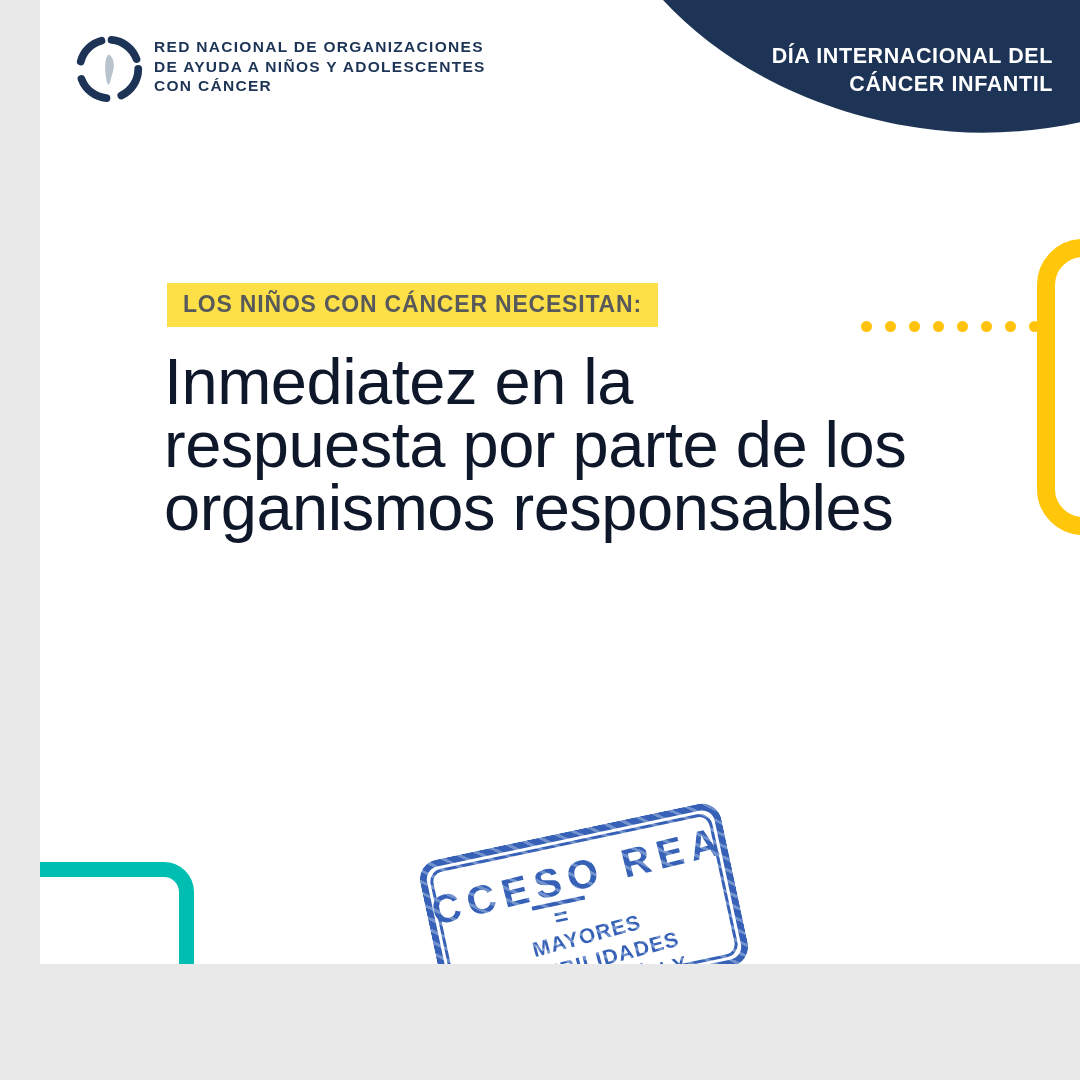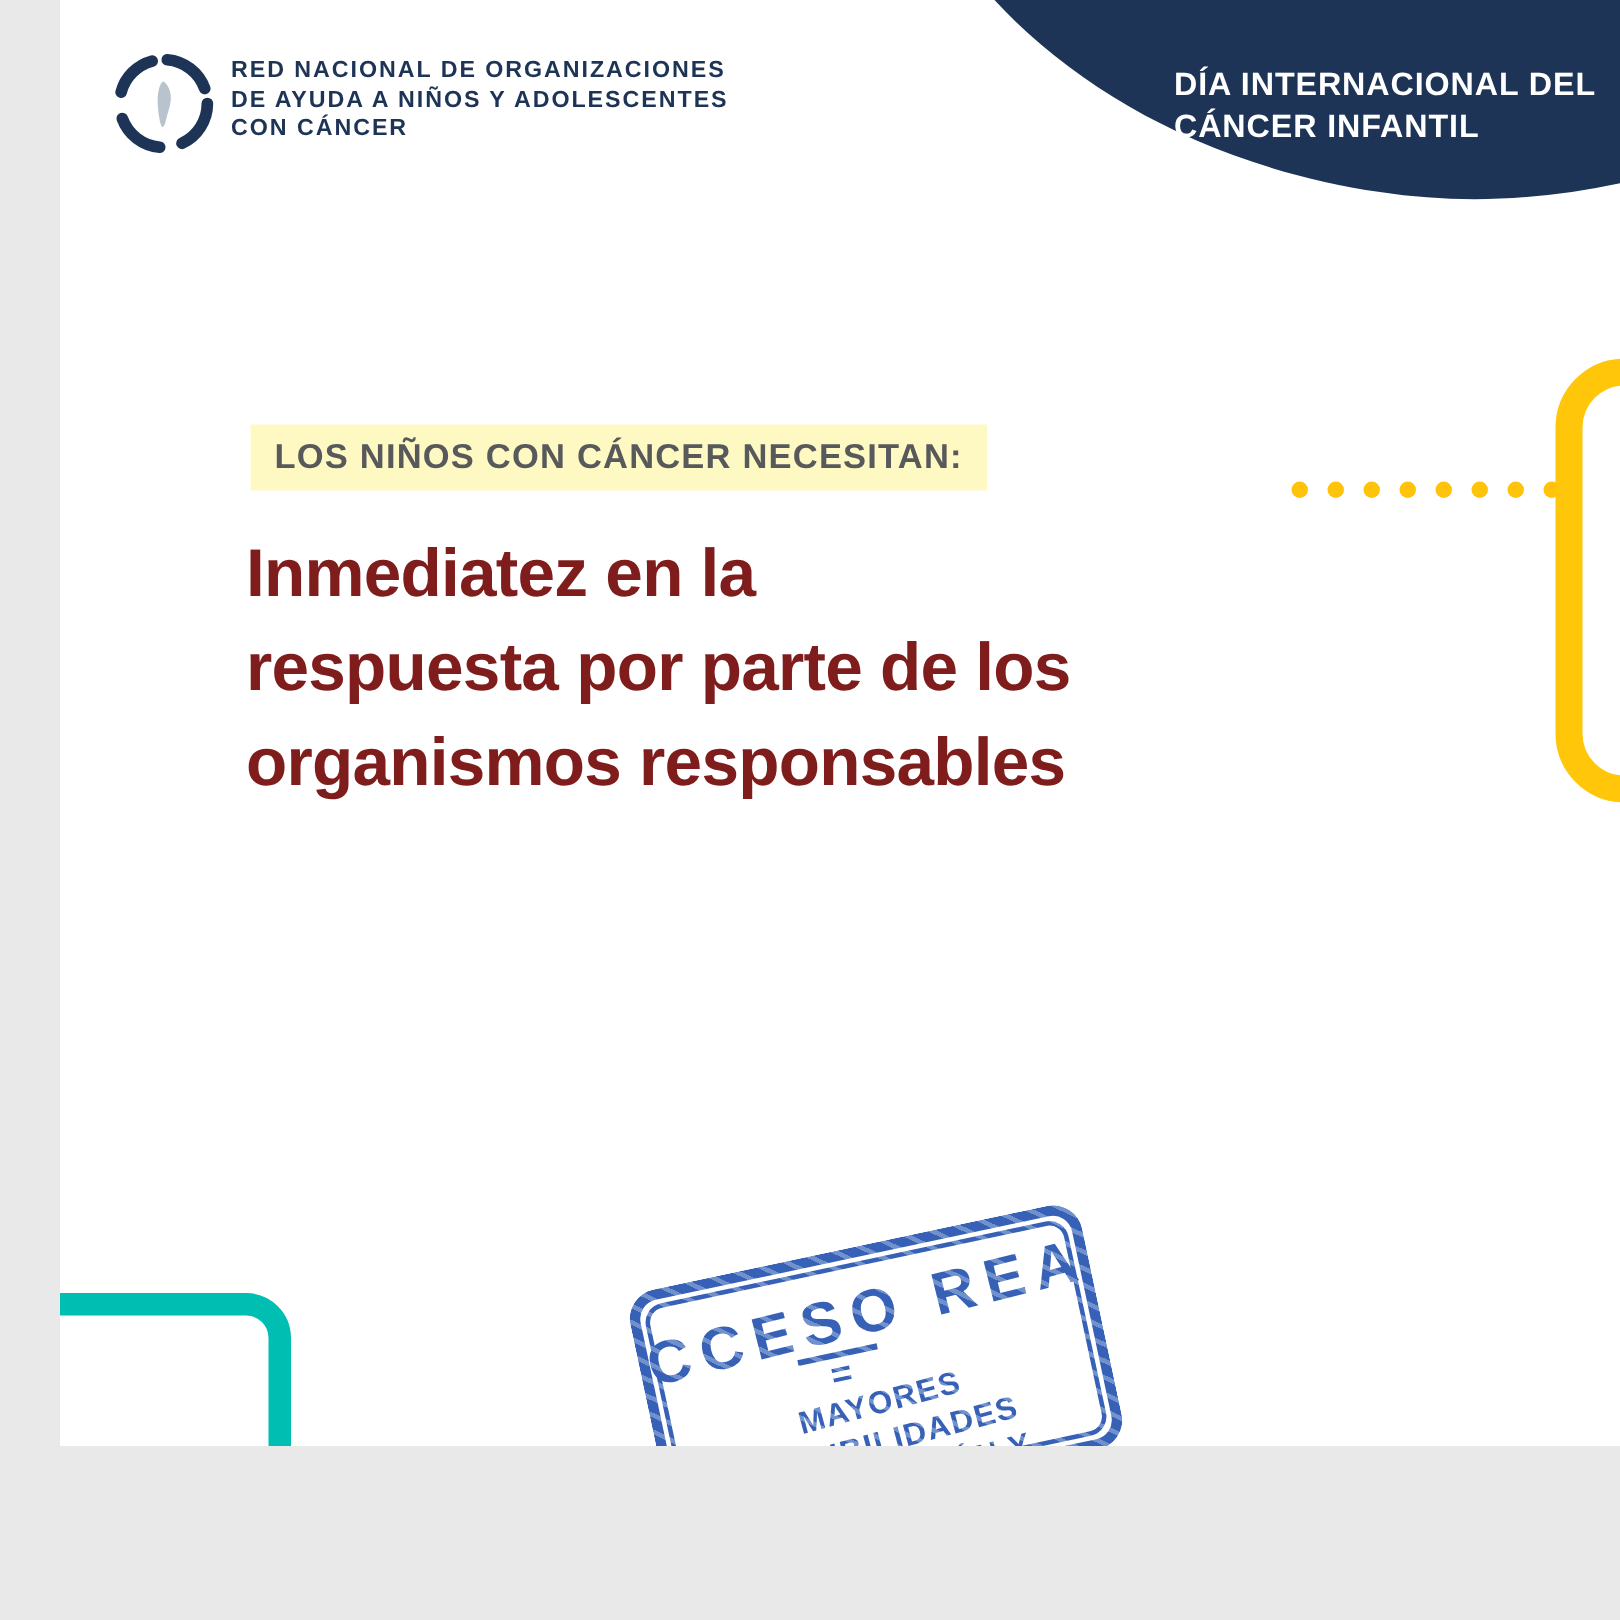--- a/index.html
+++ b/index.html
@@ -10,35 +10,35 @@
   
   .logo-wrap{position:absolute;left:30px;top:30px;width:78px;height:78px;}
   .org-name{
     position:absolute;left:114px;top:37px;
     color:#1d3456;font-size:15.5px;font-weight:bold;
     letter-spacing:1.3px;line-height:19.5px;white-space:pre-line;
   }
   
   .blob-svg{position:absolute;right:0;top:0;width:480px;height:160px;}
   .badge-text{
-    position:absolute;right:56px;top:42px;
+    position:absolute;right:67px;top:42px;text-align:right;
     color:#ffffff;font-size:21.5px;font-weight:bold;
     letter-spacing:0.6px;line-height:28px;white-space:pre-line;
   }
   
   .kicker{
     position:absolute;left:127px;top:283px;
-    background:#fef9c3;color:#58595b;
+    background:#fde047;color:#58595b;
     font-size:23px;font-weight:bold;letter-spacing:0.8px;
     padding:8px 16px 9px 16px;
   }
   
   .headline{
     position:absolute;left:124px;top:350px;width:880px;
-    color:#7f1d1d;font-size:45px;font-weight:bold;
+    color:#0f172a;font-size:65px;font-weight:normal;
     letter-spacing:-0.5px;line-height:63px;white-space:pre-line;
   }
   
   .body-text{
     position:absolute;left:124px;top:586px;width:880px;
     color:#4a4b4d;font-size:40px;font-weight:normal;
     line-height:49px;white-space:pre-line;
   }
   
   .dotted-line{position:absolute;left:821px;top:321px;display:flex;gap:13px;}

